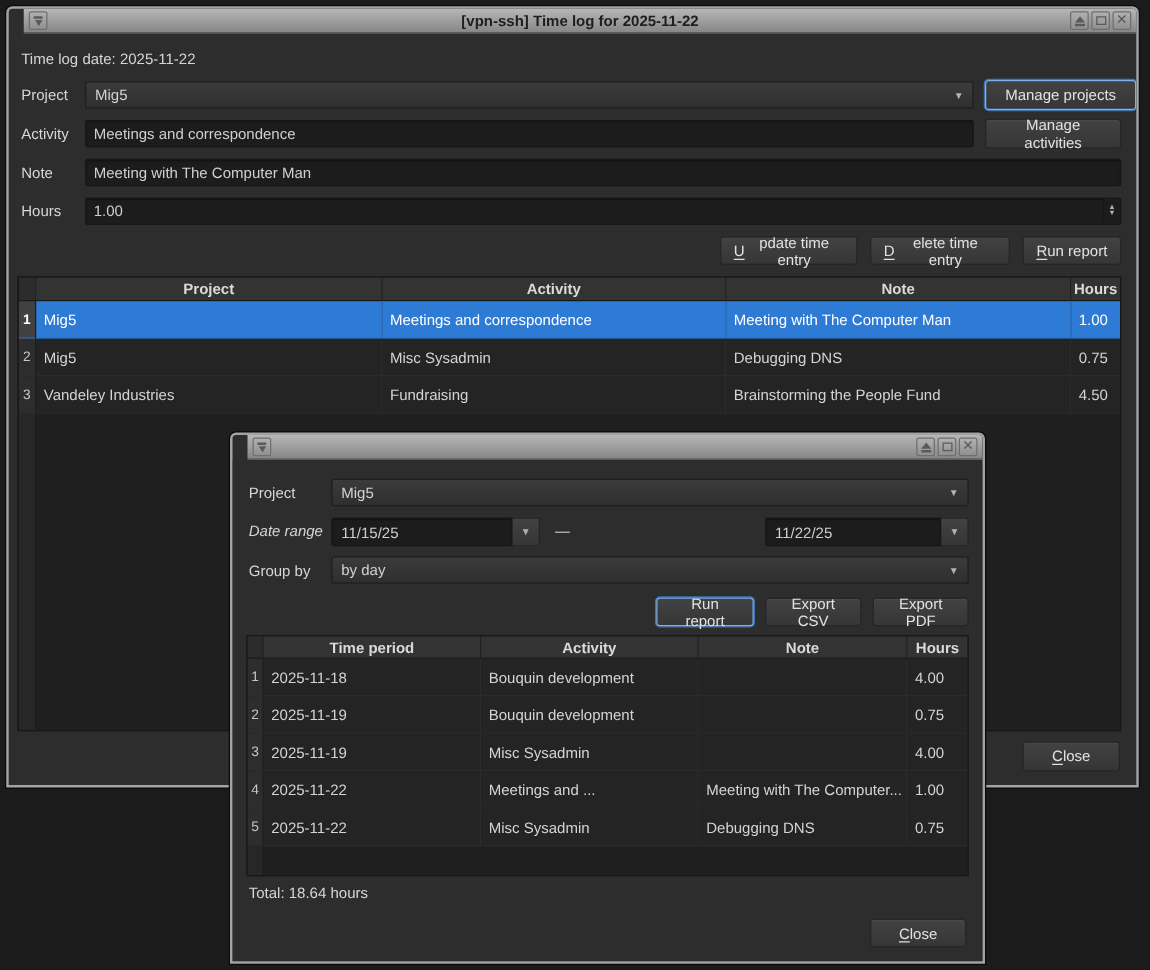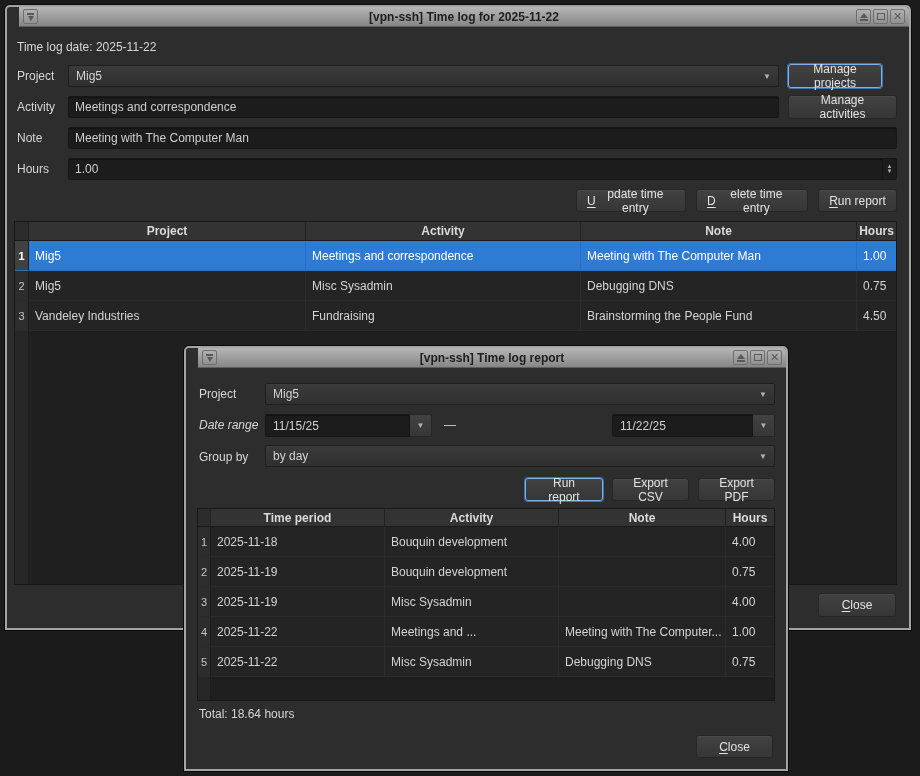--- a/index.html
+++ b/index.html
@@ -147,21 +147,21 @@
     </header>
     <div class="content">
 
       <div class="lbl" style="left:10px; top:8px;">Time log date: 2025-11-22</div>
 
       <div class="lbl" style="left:10px; top:37px;">Project</div>
       <div class="combo" style="left:61px; top:37px; width:711px;">
         <span>Mig5</span>
         <span class="arrow">▼</span>
       </div>
-      <button class="btn focused" style="left:781px; top:36px; width:94px; height:24px;">Manage projects</button>
+      <button class="btn focused" style="left:781px; top:36px; width:121px; height:24px;">Manage projects</button>
 
       <div class="lbl" style="left:10px; top:68px;">Activity</div>
       <input class="entry" style="left: 61px; top: 68px; width: 711px;" value="Meetings and correspondence">
       <button class="btn" style="left:781px; top:67px; width:109px; height:24px;">Manage activities</button>
 
       <div class="lbl" style="left:10px; top:99px;">Note</div>
       <input class="entry" style="left: 61px; top: 99px; width: 829px;" value="Meeting with The Computer Man">
 
       <div class="lbl" style="left:10px; top:130px;">Hours</div>
       <div class="spin" style="left:61px; top:130px; width:829px;">
@@ -214,21 +214,20 @@
 
       <button class="btn" style="left:811px; top:565px; width:78px; height:24px;"><span class="mn">C</span>lose</button>
     </div>
   </section>
 
   <section class="window dlg-win">
     <header class="titlebar">
       <span class="tb-btn tb-menu">
           <span class="menu-glyph"></span>
         </span>
-      <span class="tb-title">[vpn-ssh] Time log report</span>
       <span class="tb-controls">
         <span class="tb-btn">
             <span class="shade-glyph"></span>
           </span>
         <span class="tb-btn">
             <span class="max-glyph"></span>
           </span>
         <span class="tb-btn">
             <span class="x-glyph">✕</span>
           </span>

